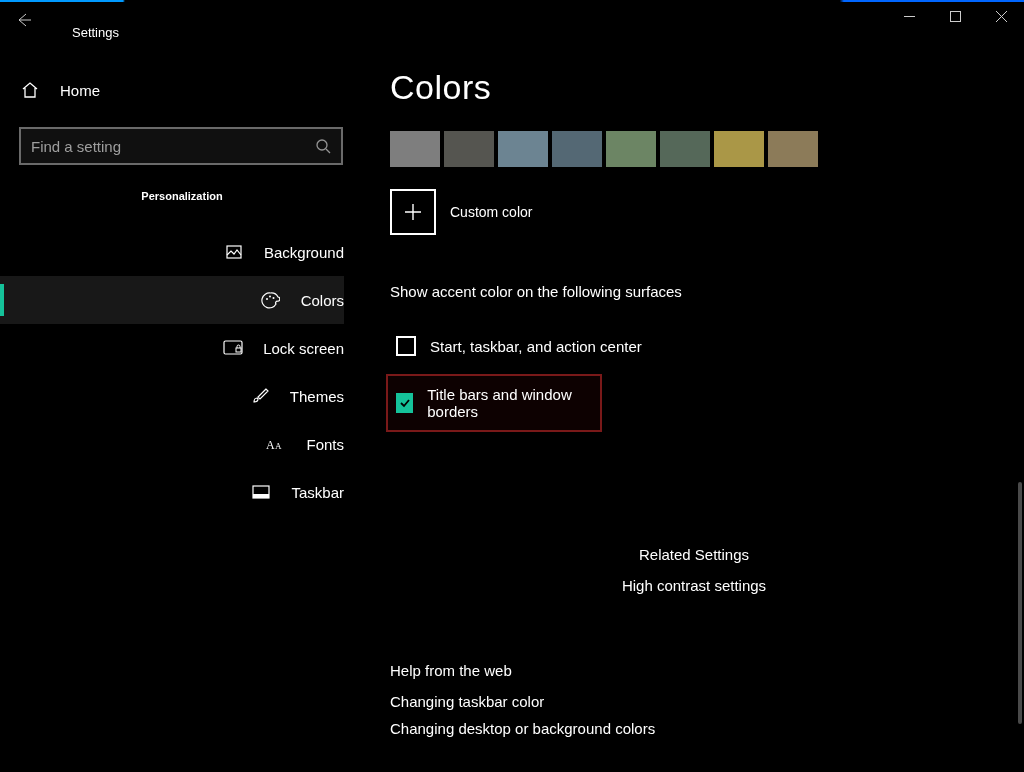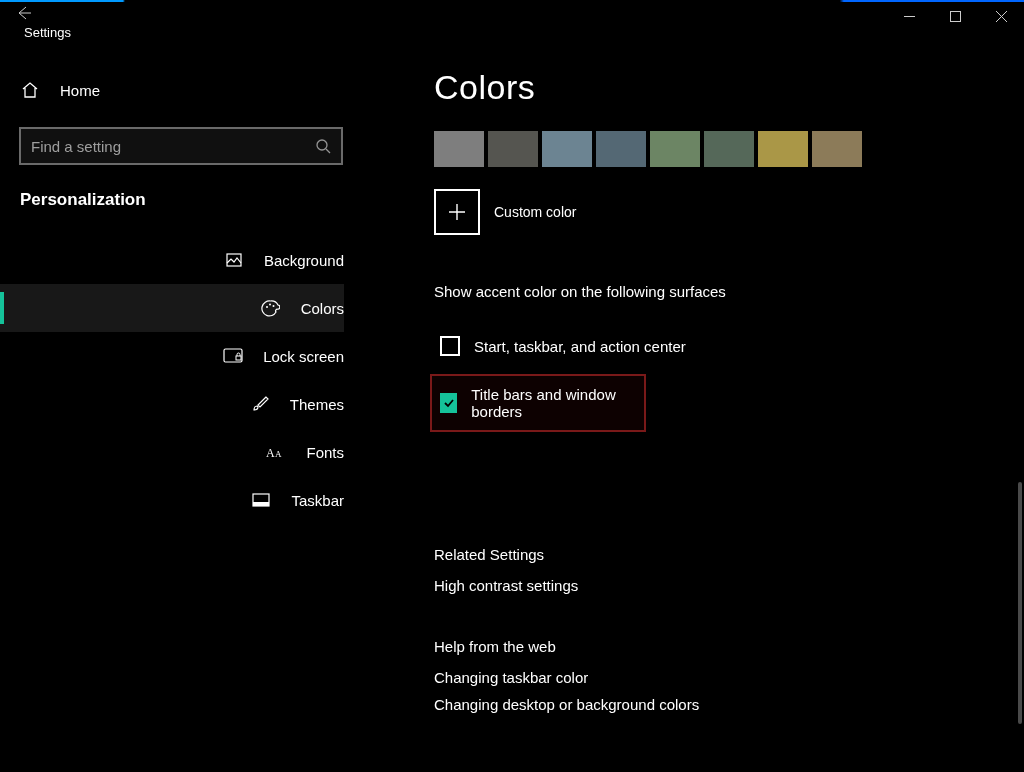--- a/index.html
+++ b/index.html
@@ -13,23 +13,22 @@
   }
   .accent-bar {
     position: absolute;
     top: 0; left: 0; right: 0; height: 2px;
     background: linear-gradient(90deg, #0099ff 0%, #0099ff 12%, #000 12.2%, #000 82%, #0066ff 82.4%, #0066ff 100%);
   }
   
   .titlebar {
     height: 40px;
     display: flex;
-    align-items: flex-start;
+    align-items: flex-end;
     position: relative;
-    flex-direction: column;
   }
   .back-btn {
     width: 48px; height: 40px;
     display: flex; align-items: center; justify-content: center;
     opacity: 0.8;
   }
   .title-text {
     font-size: 13px;
     margin-left: 24px;
   }
@@ -42,21 +41,21 @@
   .win-btn {
     width: 46px; height: 32px;
     display: flex; align-items: center; justify-content: center;
     opacity: 0.8;
   }
   .win-btn svg { stroke: #fff; }
   
   .app {
     display: flex;
     position: absolute;
-    top: 40px; bottom: 0; left: 0; right: 0; gap: 44px;
+    top: 40px; bottom: 0; left: 0; right: 0;
   }
   .sidebar {
     width: 364px;
     padding: 28px 20px 0 20px;
   }
   .home-row, .nav-item {
     display: flex;
     align-items: center;
     gap: 20px;
     height: 44px;
@@ -84,23 +83,24 @@
     flex: 1;
     background: transparent;
     border: none;
     color: #a16207;
     font-size: 15px;
     outline: none;
   }
   .search input::placeholder { color: #9e9e9e; }
   .search .sicon { opacity: 0.7; }
   .section-title {
-    font-size: 17px;
+    font-size: 11px;
     font-weight: 600;
     margin-bottom: 26px;
+    text-align: center;
   }
   .nav-list { margin-left: -20px; }
   .nav-item {
     padding-left: 20px;
     height: 48px;
     position: relative;
     justify-content: flex-end;
   }
   .nav-item.active::before {
     content: "";
@@ -167,32 +167,32 @@
   .checkbox.checked svg { display: block; }
   .checkbox svg { display: none; }
   .highlighted {
     border: 2px solid #7a1919;
     background: rgba(90,10,10,0.15);
     padding: 10px 8px;
     width: 216px;
     margin-top: 6px;
     margin-left: -4px;
   }
-  .section-block { margin-top: 114px; }
+  .section-block { margin-top: 114px; text-align: center; }
   .section-heading {
     font-size: 15px;
     margin-bottom: 14px;
   }
   .link {
     color: #ffffff;
     font-size: 15px;
     margin-bottom: 10px;
     display: block;
   }
-  .help-block { margin-top: 44px; }
+  .help-block { margin-top: 68px; }
   .scrollbar {
     position: absolute;
     right: 2px;
     top: 442px;
     width: 4px;
     height: 242px;
     background: #4a4a4a;
     border-radius: 2px;
   }
   svg { display: block; }

